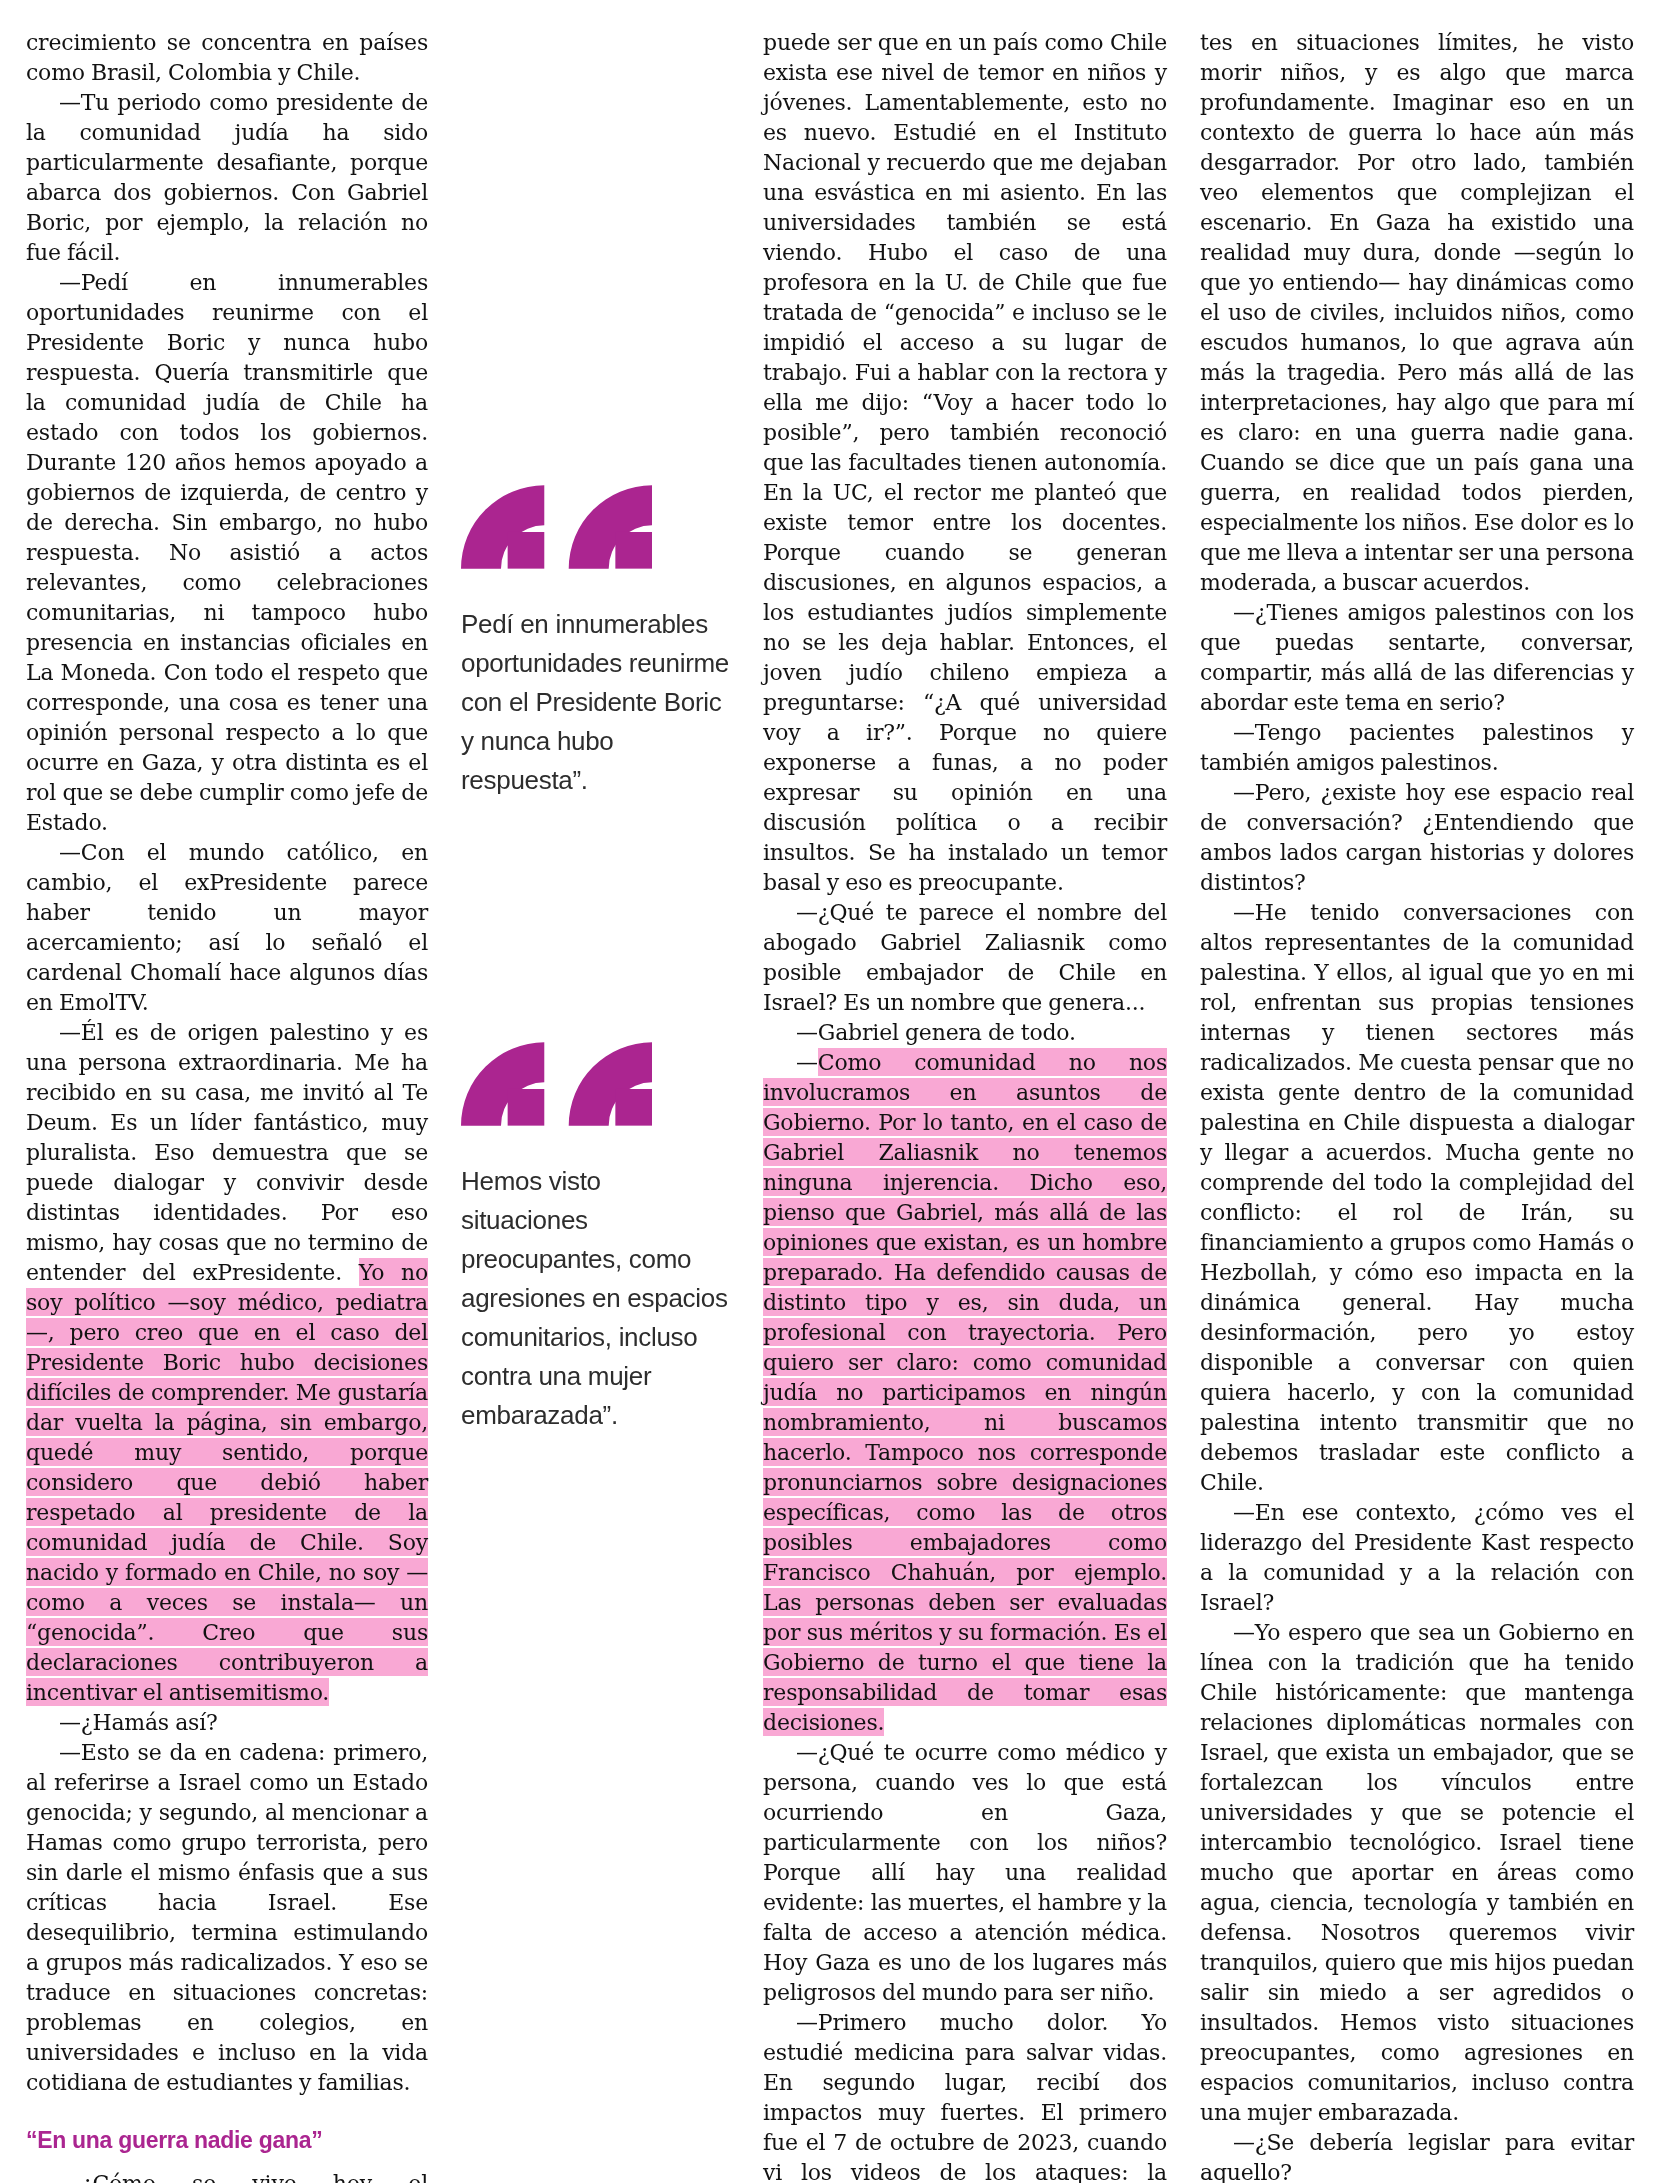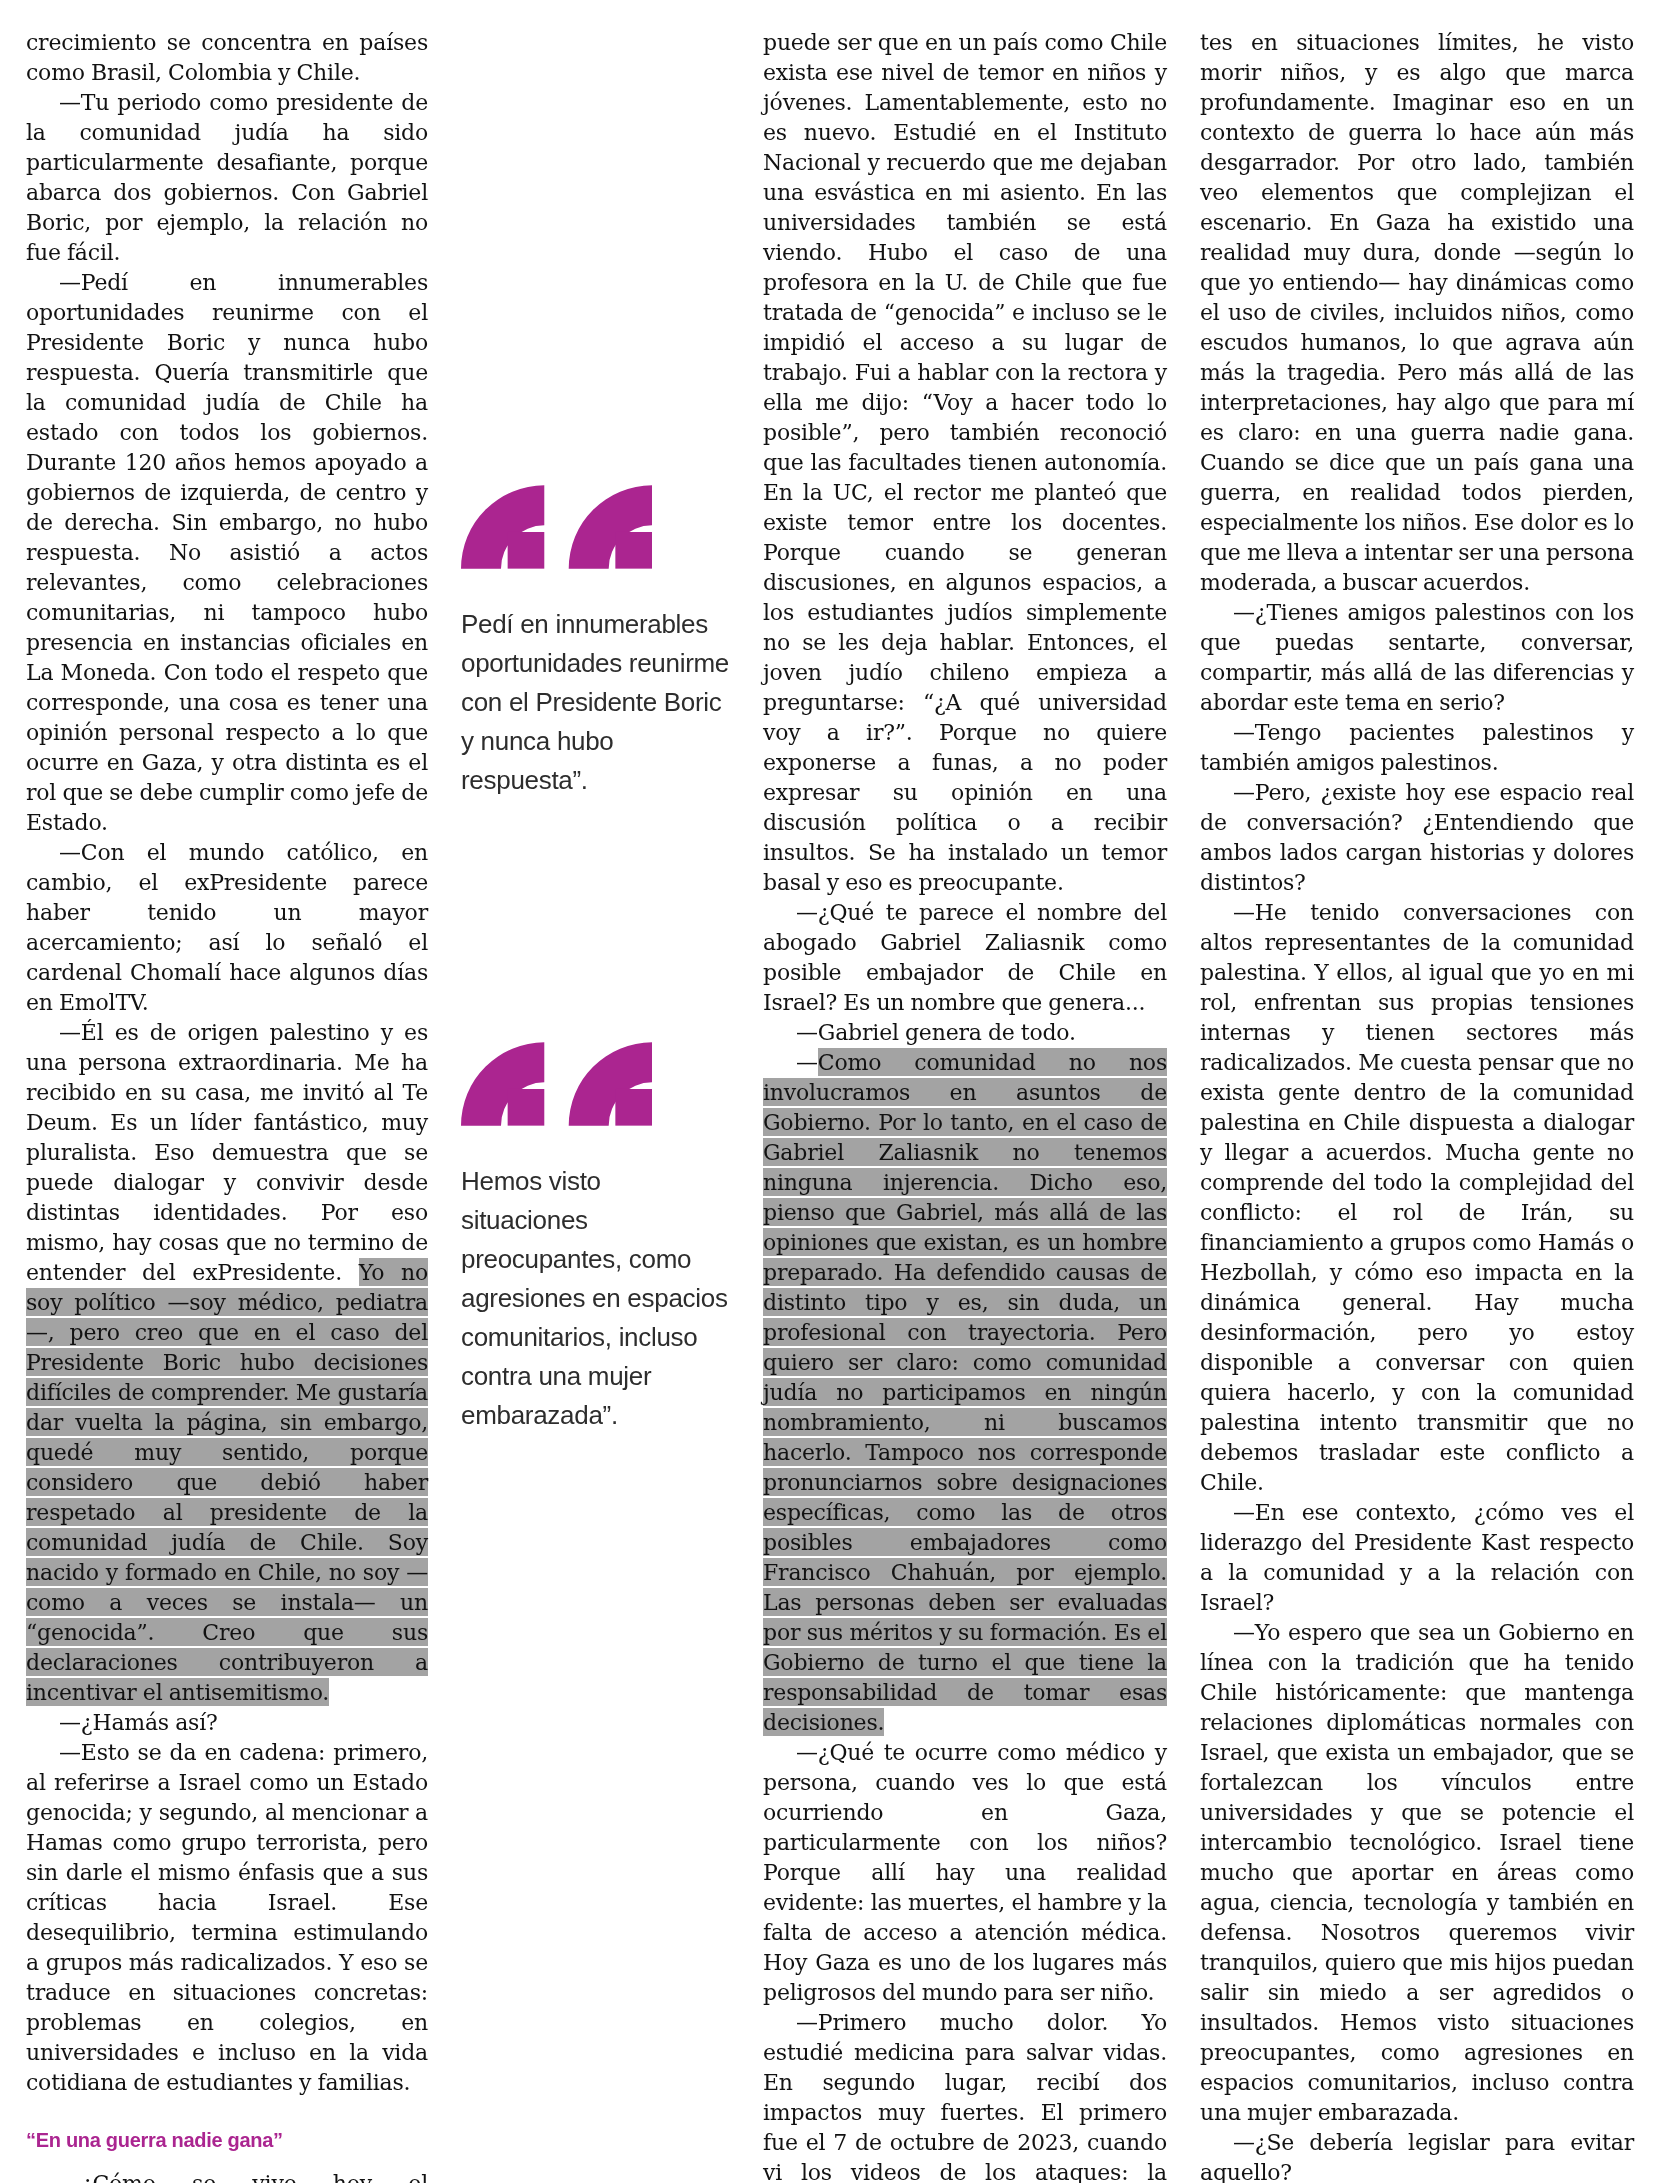--- a/index.html
+++ b/index.html
@@ -29,29 +29,29 @@
     text-indent:33px;
     letter-spacing:-0.2px;
     word-spacing:-0.6px;
     hyphens:auto;
   }
   .textcol p.lead{text-indent:0;}
   .textcol p.question{font-weight:400;}
   .textcol h2.subhead{
     font-family:"Liberation Sans", sans-serif;
     font-weight:700;
-    font-size:20px;
+    font-size:23px;
     line-height:32px;
     letter-spacing:-0.3px;
     margin:26px 0 13px 0;
     text-indent:0;
     text-align:left;
   }
   mark{
-    background:#a3a3a3;
+    background:#f9a8d4;
     color:inherit;
     padding:1.8px 0;
     box-decoration-break:clone;
     -webkit-box-decoration-break:clone;
   }
   
   .quotecol{padding-top:454px;}
   .pullquote{display:block;}
   .pullquote + .pullquote{margin-top:239px;}
   .pq-marks{display:block;line-height:0;}

